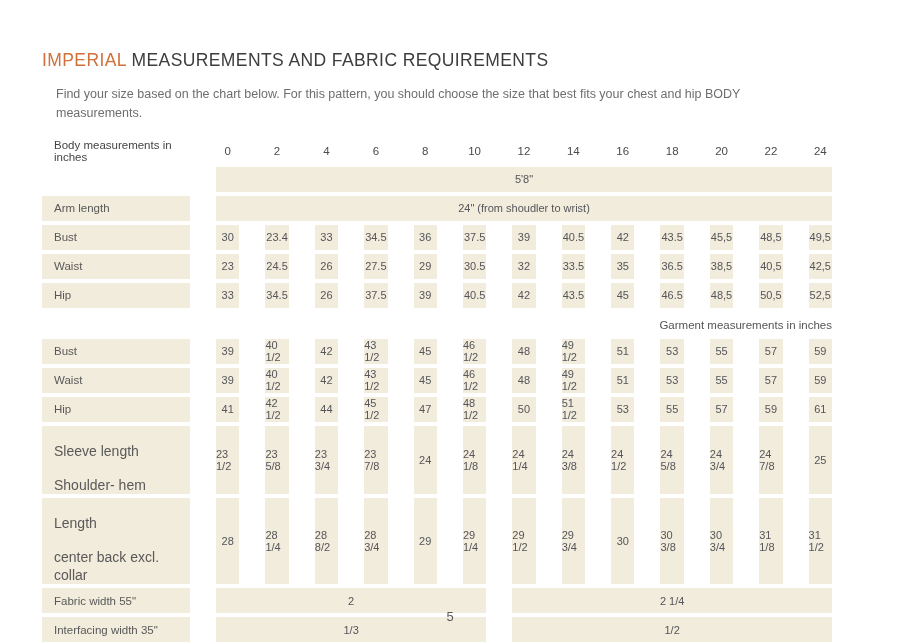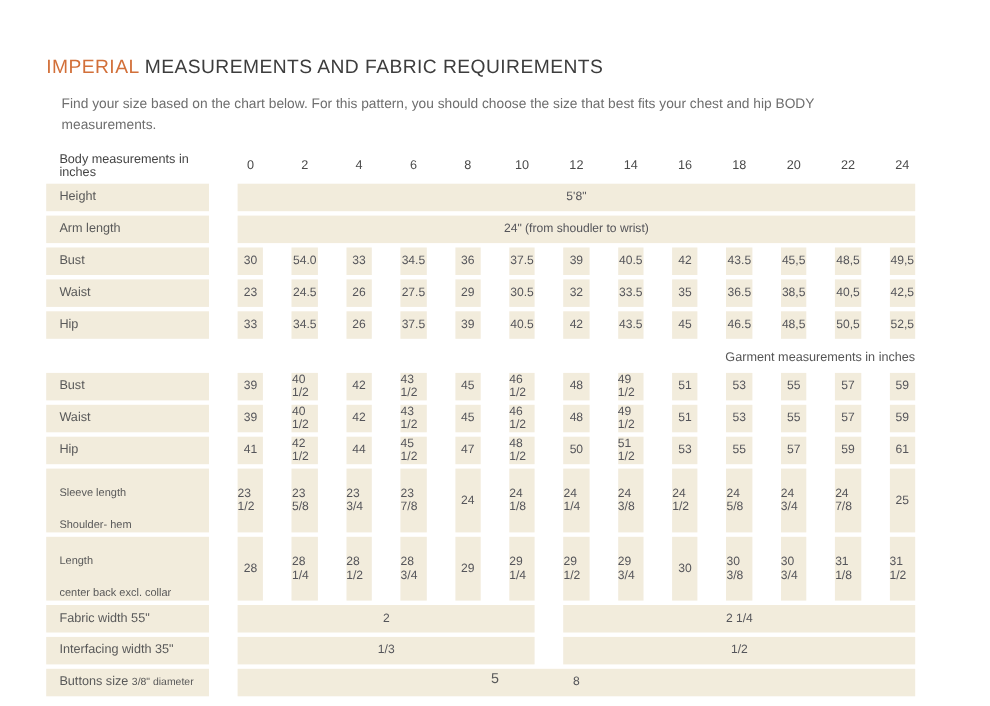--- a/index.html
+++ b/index.html
@@ -40,21 +40,21 @@
     display:flex;align-items:center;justify-content:center;
     font-size:11px;color:#55555a;
     min-height:25px;
   }
   .label-cell{
     justify-content:flex-start;padding-left:12px;
     font-size:11.5px;color:#595959;
     flex-direction:column;align-items:flex-start;
     justify-content:center;
   }
-  .label-cell .sub{font-size:10px;line-height:1.3;margin-top:16px;}
+  .label-cell .sub{font-size:14px;line-height:1.3;margin-top:16px;}
   .label-cell .small{font-size:9.5px;}
   .tall .cell{min-height:38px;}
   .section-label{
     font-size:11.5px;color:#555;
     padding:7px 0 8px 12px;
     text-align:right;
   }
   .footer{
     position:absolute;left:0;right:0;bottom:18px;
     text-align:center;font-size:13px;color:#5a5a5a;
@@ -81,31 +81,30 @@
         <div class="size-cell">14</div>
         <div class="size-cell">16</div>
         <div class="size-cell">18</div>
         <div class="size-cell">20</div>
         <div class="size-cell">22</div>
         <div class="size-cell">24</div>
       </div>
 
     <div id="body-rows">
         <div class="row">
-          <div class="cell label-cell">Height</div>
           <div class="cell" style="grid-column: 2 / -1;">5'8"</div>
         </div>
         <div class="row">
           <div class="cell label-cell">Arm length</div>
           <div class="cell" style="grid-column: 2 / -1;">24" (from shoudler to wrist)</div>
         </div>
         <div class="row">
           <div class="cell label-cell">Bust</div>
           <div class="cell">30</div>
-          <div class="cell">54.0</div>
+          <div class="cell">23.4</div>
           <div class="cell">33</div>
           <div class="cell">34.5</div>
           <div class="cell">36</div>
           <div class="cell">37.5</div>
           <div class="cell">39</div>
           <div class="cell">40.5</div>
           <div class="cell">42</div>
           <div class="cell">43.5</div>
           <div class="cell">45,5</div>
           <div class="cell">48,5</div>
@@ -214,21 +213,21 @@
           <div class="cell">24 7/8</div>
           <div class="cell">25</div>
         </div>
         <div class="row tall">
           <div class="cell label-cell">
             <div class="sub">Length</div>
             <div class="sub">center back excl. collar</div>
           </div>
           <div class="cell">28</div>
           <div class="cell">28 1/4</div>
-          <div class="cell">28 1/2</div>
+          <div class="cell">28 8/2</div>
           <div class="cell">28 3/4</div>
           <div class="cell">29</div>
           <div class="cell">29 1/4</div>
           <div class="cell">29 1/2</div>
           <div class="cell">29 3/4</div>
           <div class="cell">30</div>
           <div class="cell">30 3/8</div>
           <div class="cell">30 3/4</div>
           <div class="cell">31 1/8</div>
           <div class="cell">31 1/2</div>

